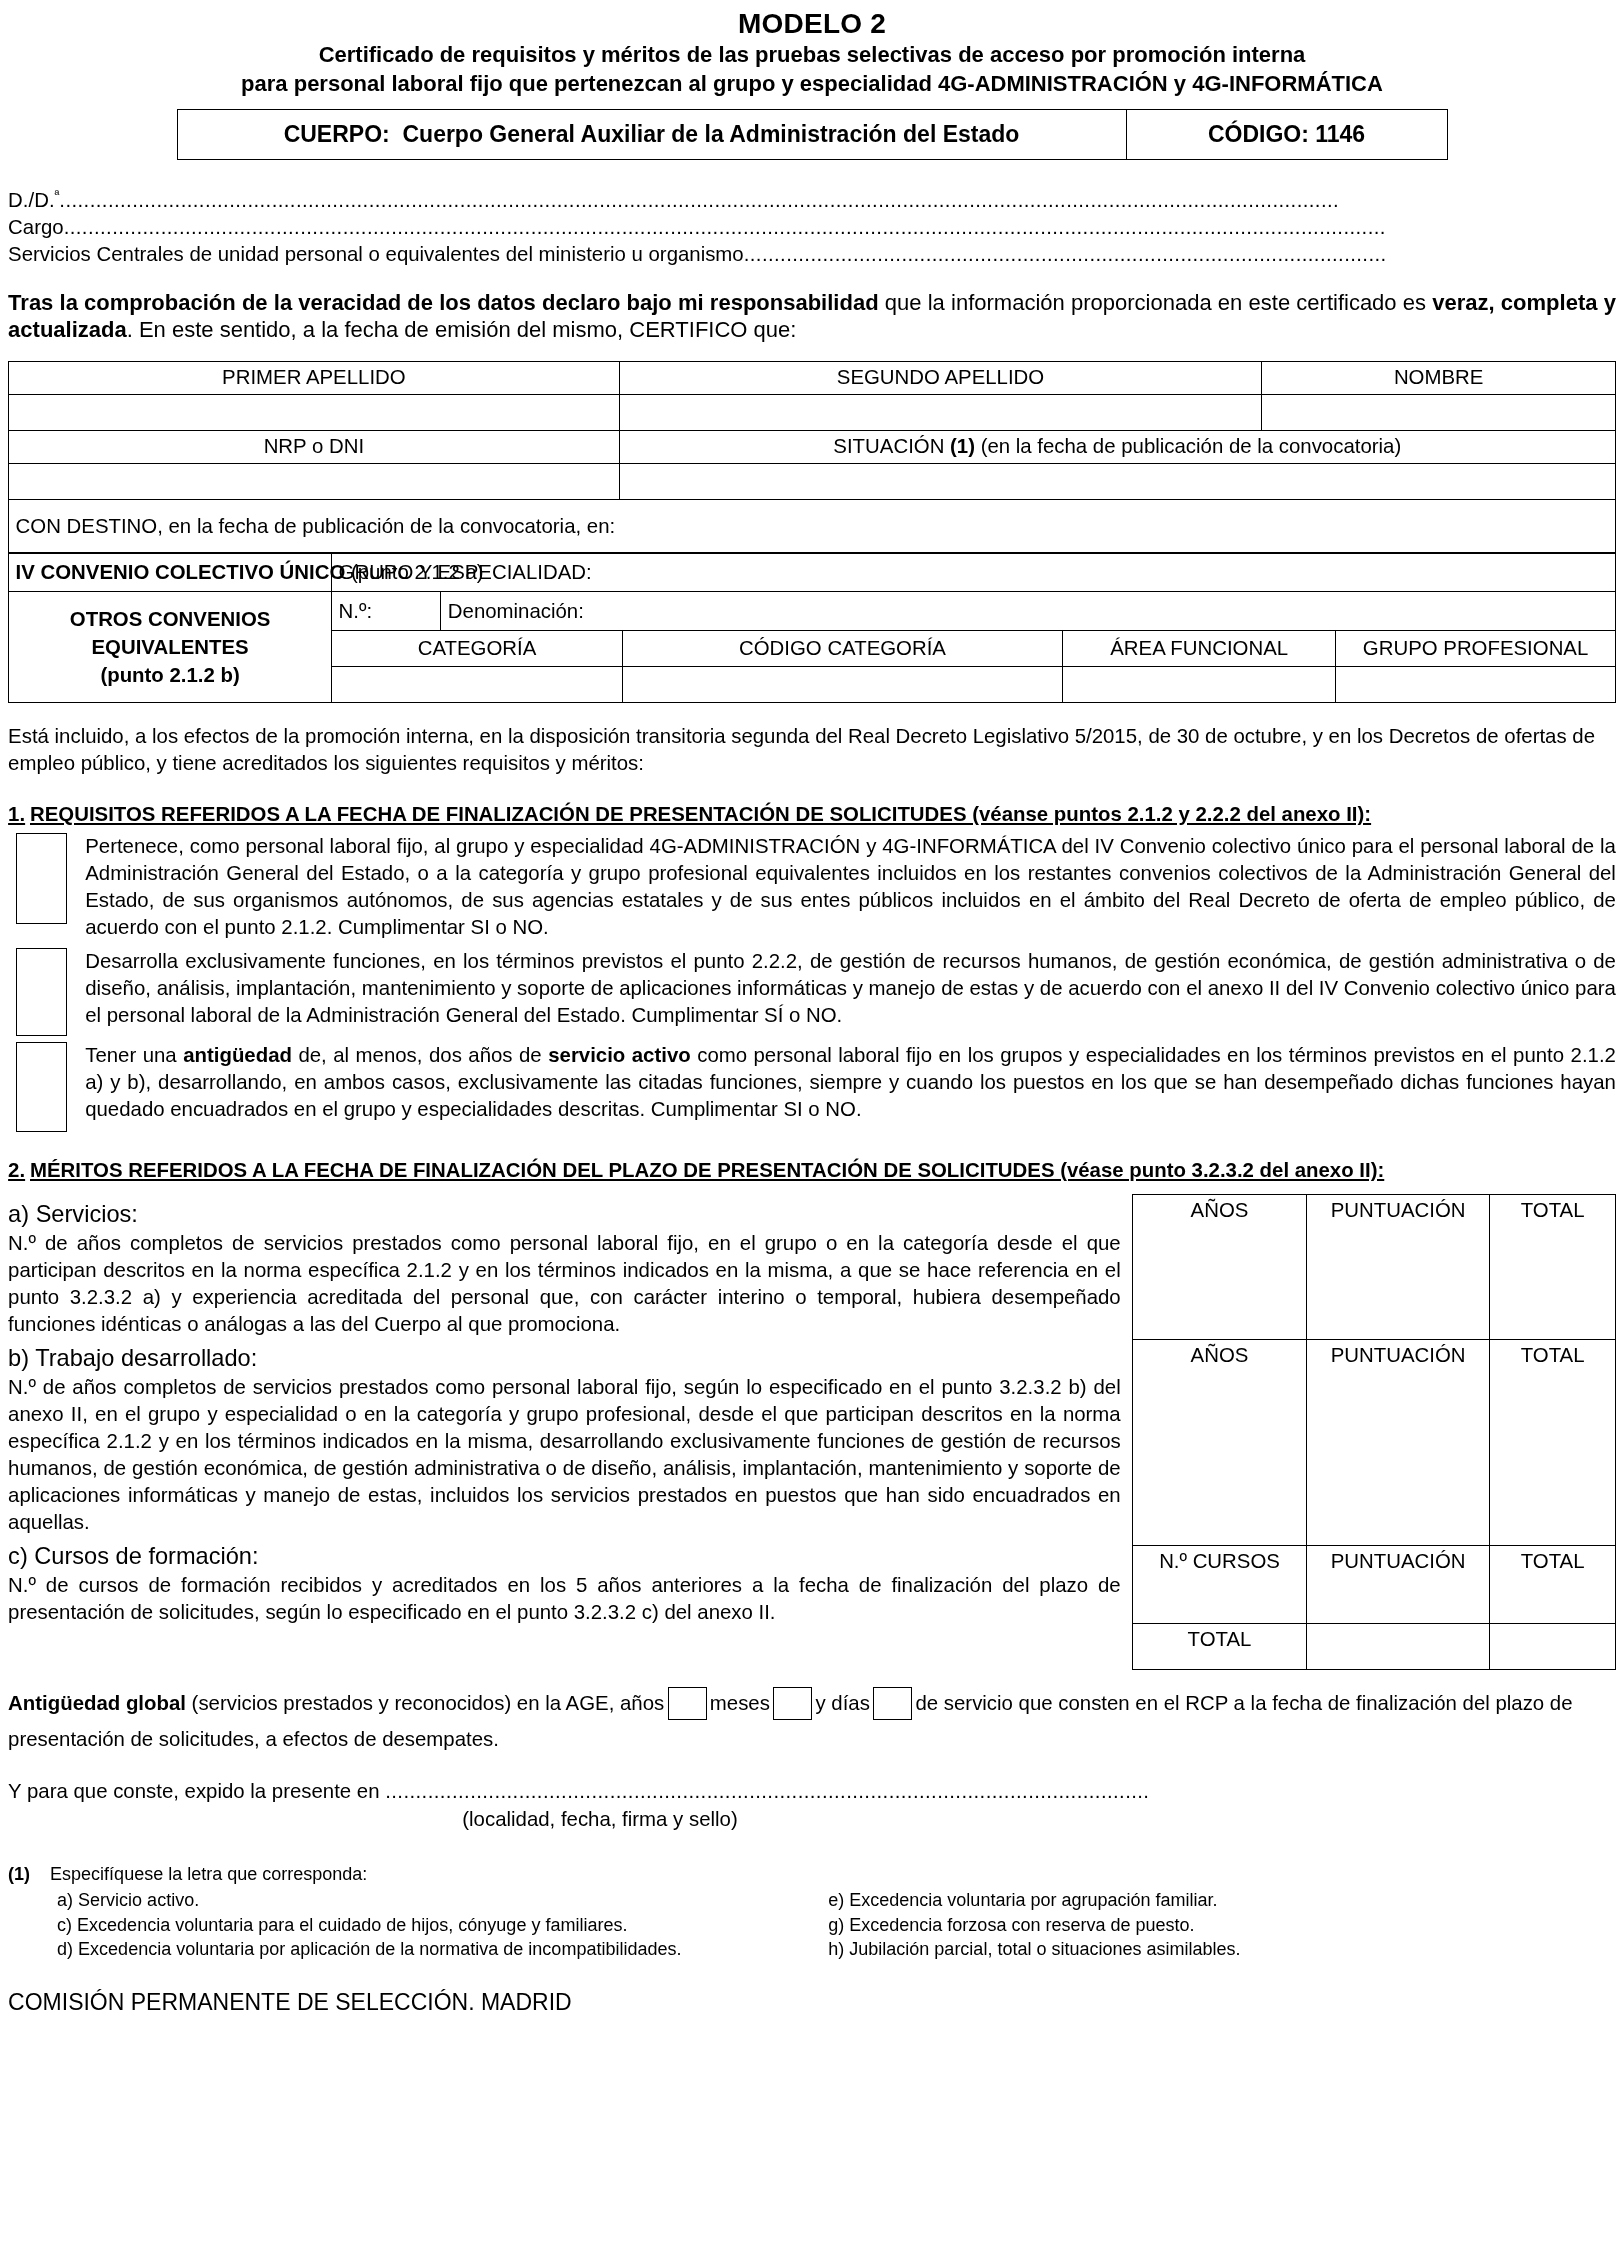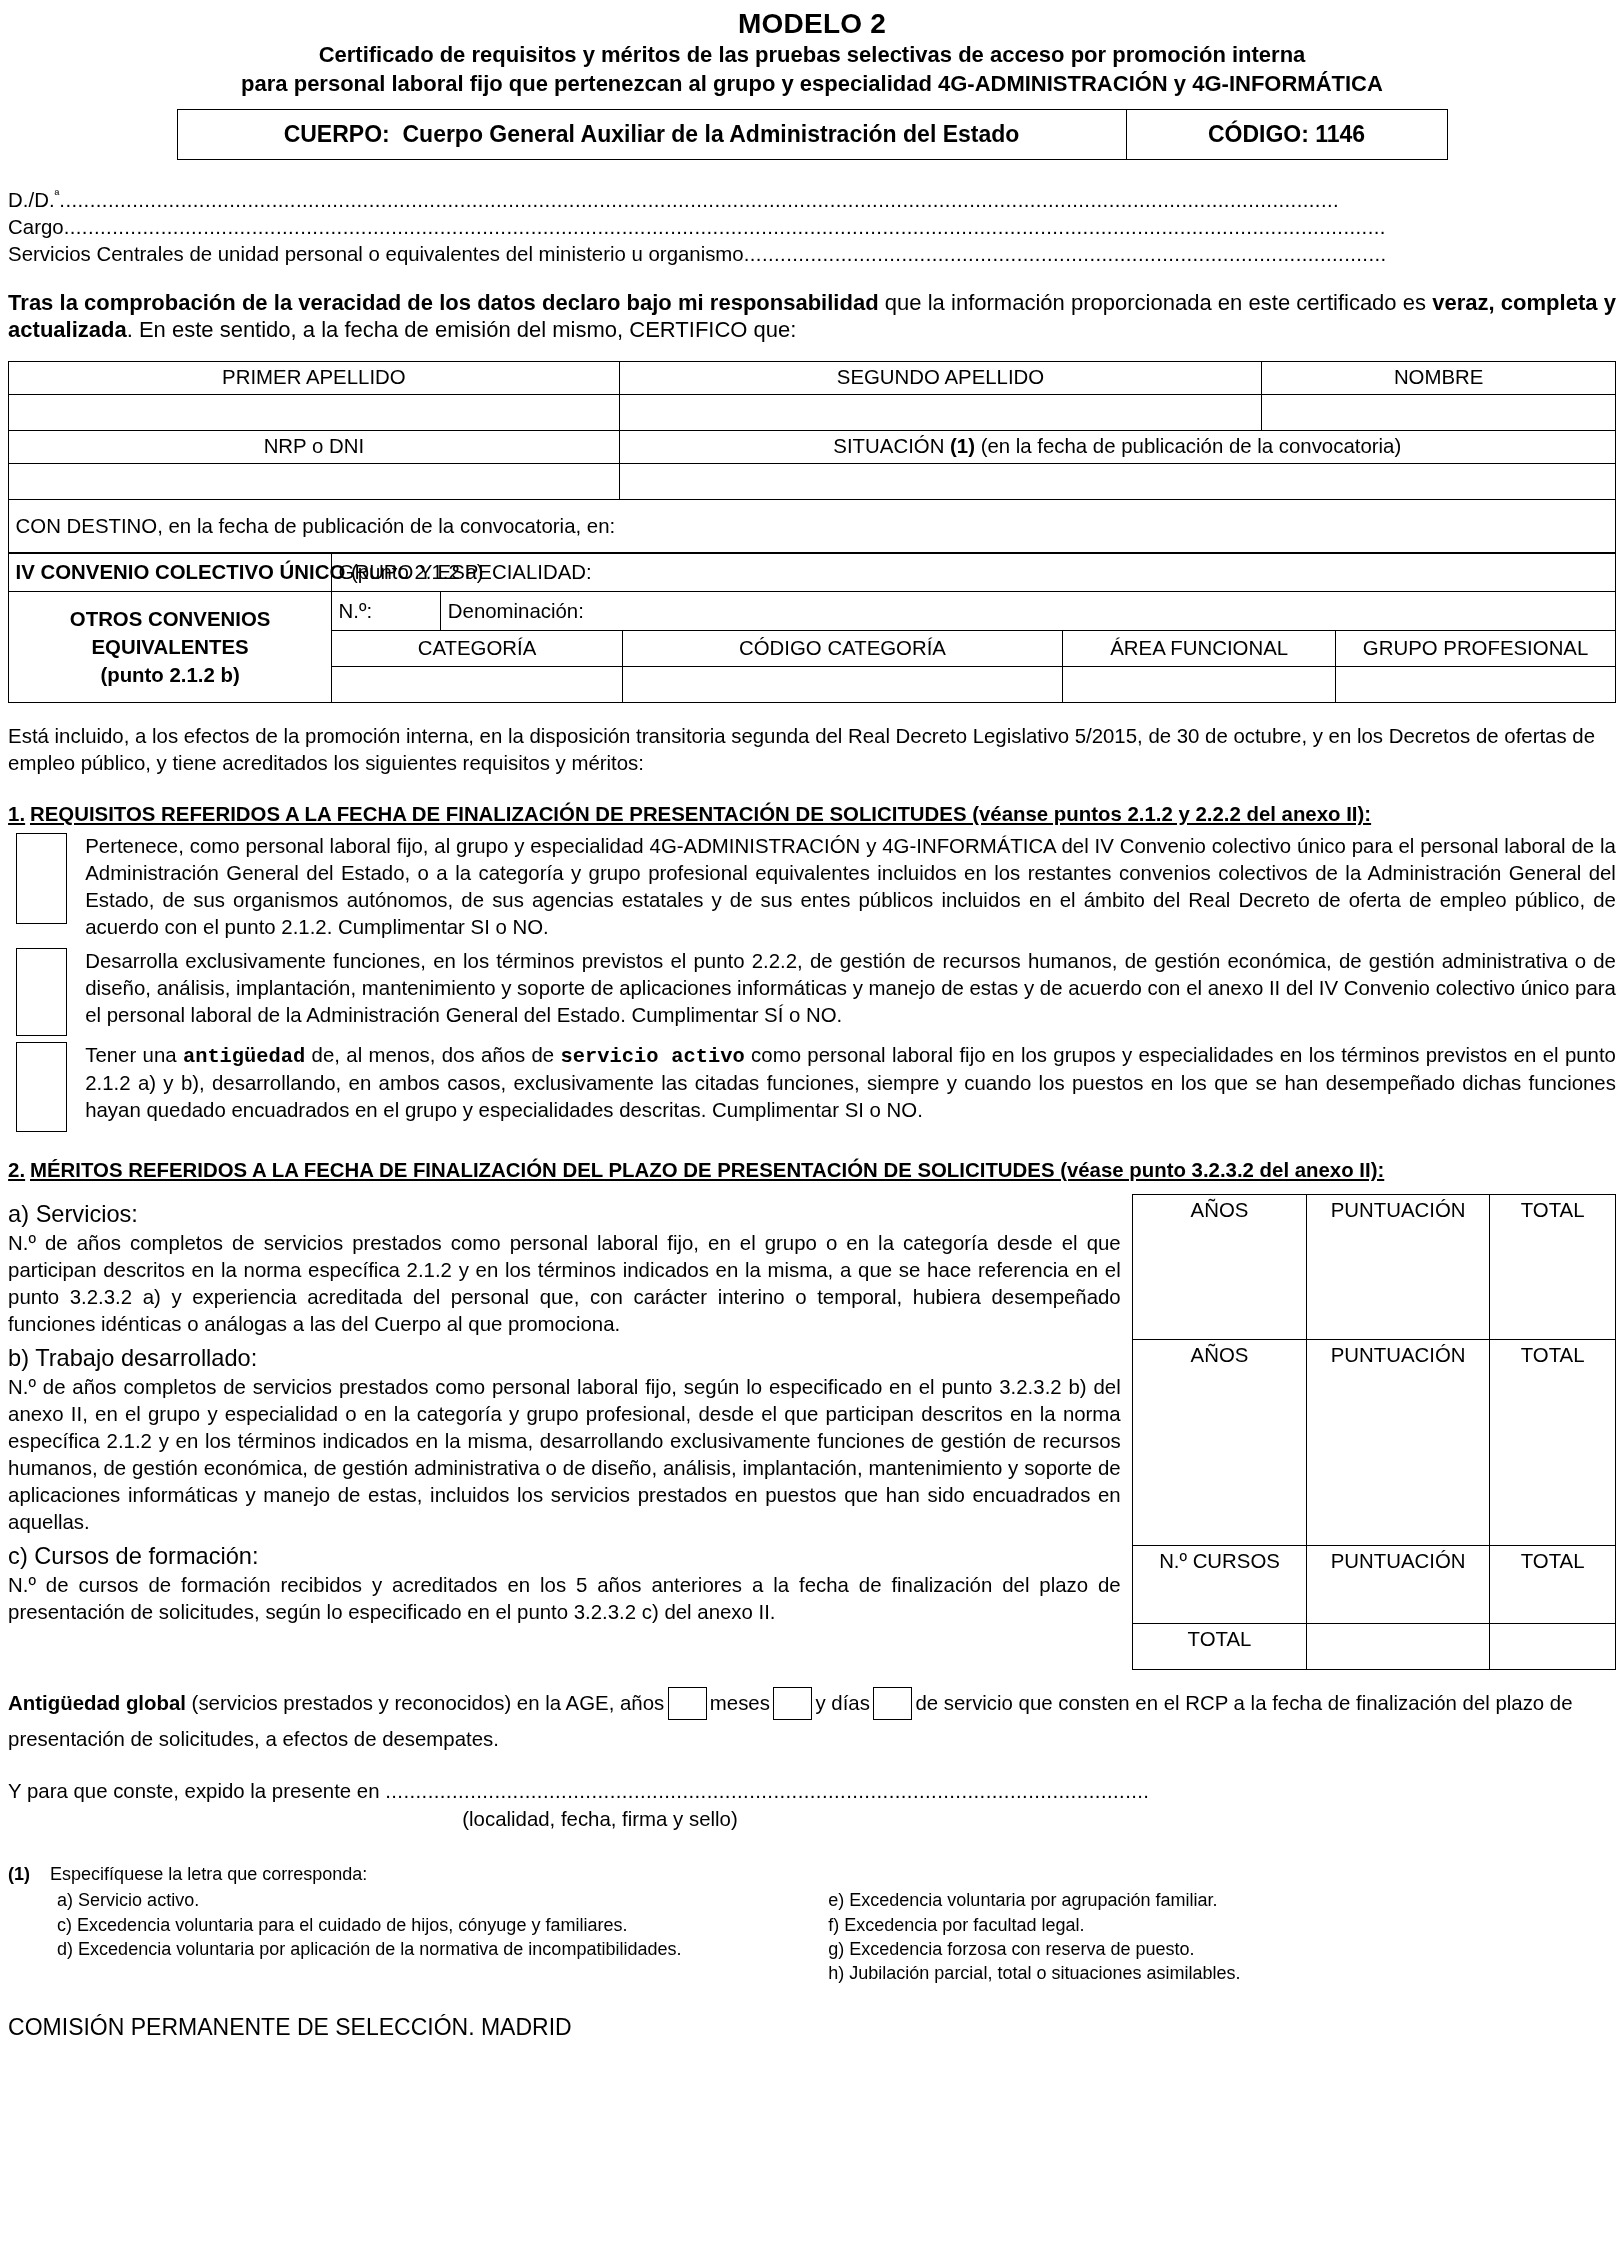--- a/index.html
+++ b/index.html
@@ -143,21 +143,21 @@
   }
   .req-box.h1 { height: 91px; }
   .req-box.h2 { height: 88px; }
   .req-box.h3 { height: 90px; }
   .req-text {
     flex: 1;
     font-size: 20.4px;
     line-height: 27px;
     text-align: justify;
   }
-  .req-text b { font-weight: bold; font-family: Liberation Mono, monospace; }
+  .req-text b { font-weight: bold; }
 
   
   .merit-zone {
     display: flex;
     margin-top: 11.4px;
     align-items: flex-start;
   }
   .merit-left { flex: 0 0 1124px; padding-right: 11.4px; }
   .merit-right { flex: 1; }
 
@@ -416,21 +416,20 @@
       <span class="txt">Especifíquese la letra que corresponda:</span>
     </div>
     <div class="legend-cols">
       <div class="legend-col">
         <div>a) Servicio activo.</div>
         <div>c) Excedencia voluntaria para el cuidado de hijos, cónyuge y familiares.</div>
         <div>d) Excedencia voluntaria por aplicación de la normativa de incompatibilidades.</div>
       </div>
       <div class="legend-col right">
         <div>e) Excedencia voluntaria por agrupación familiar.</div>
-        <div>f) Excedencia por facultad legal.</div>
         <div>g) Excedencia forzosa con reserva de puesto.</div>
         <div>h) Jubilación parcial, total o situaciones asimilables.</div>
       </div>
     </div>
   </div>
 
   <div class="footer-org">COMISIÓN PERMANENTE DE SELECCIÓN. MADRID</div>
 
 </div>
 

